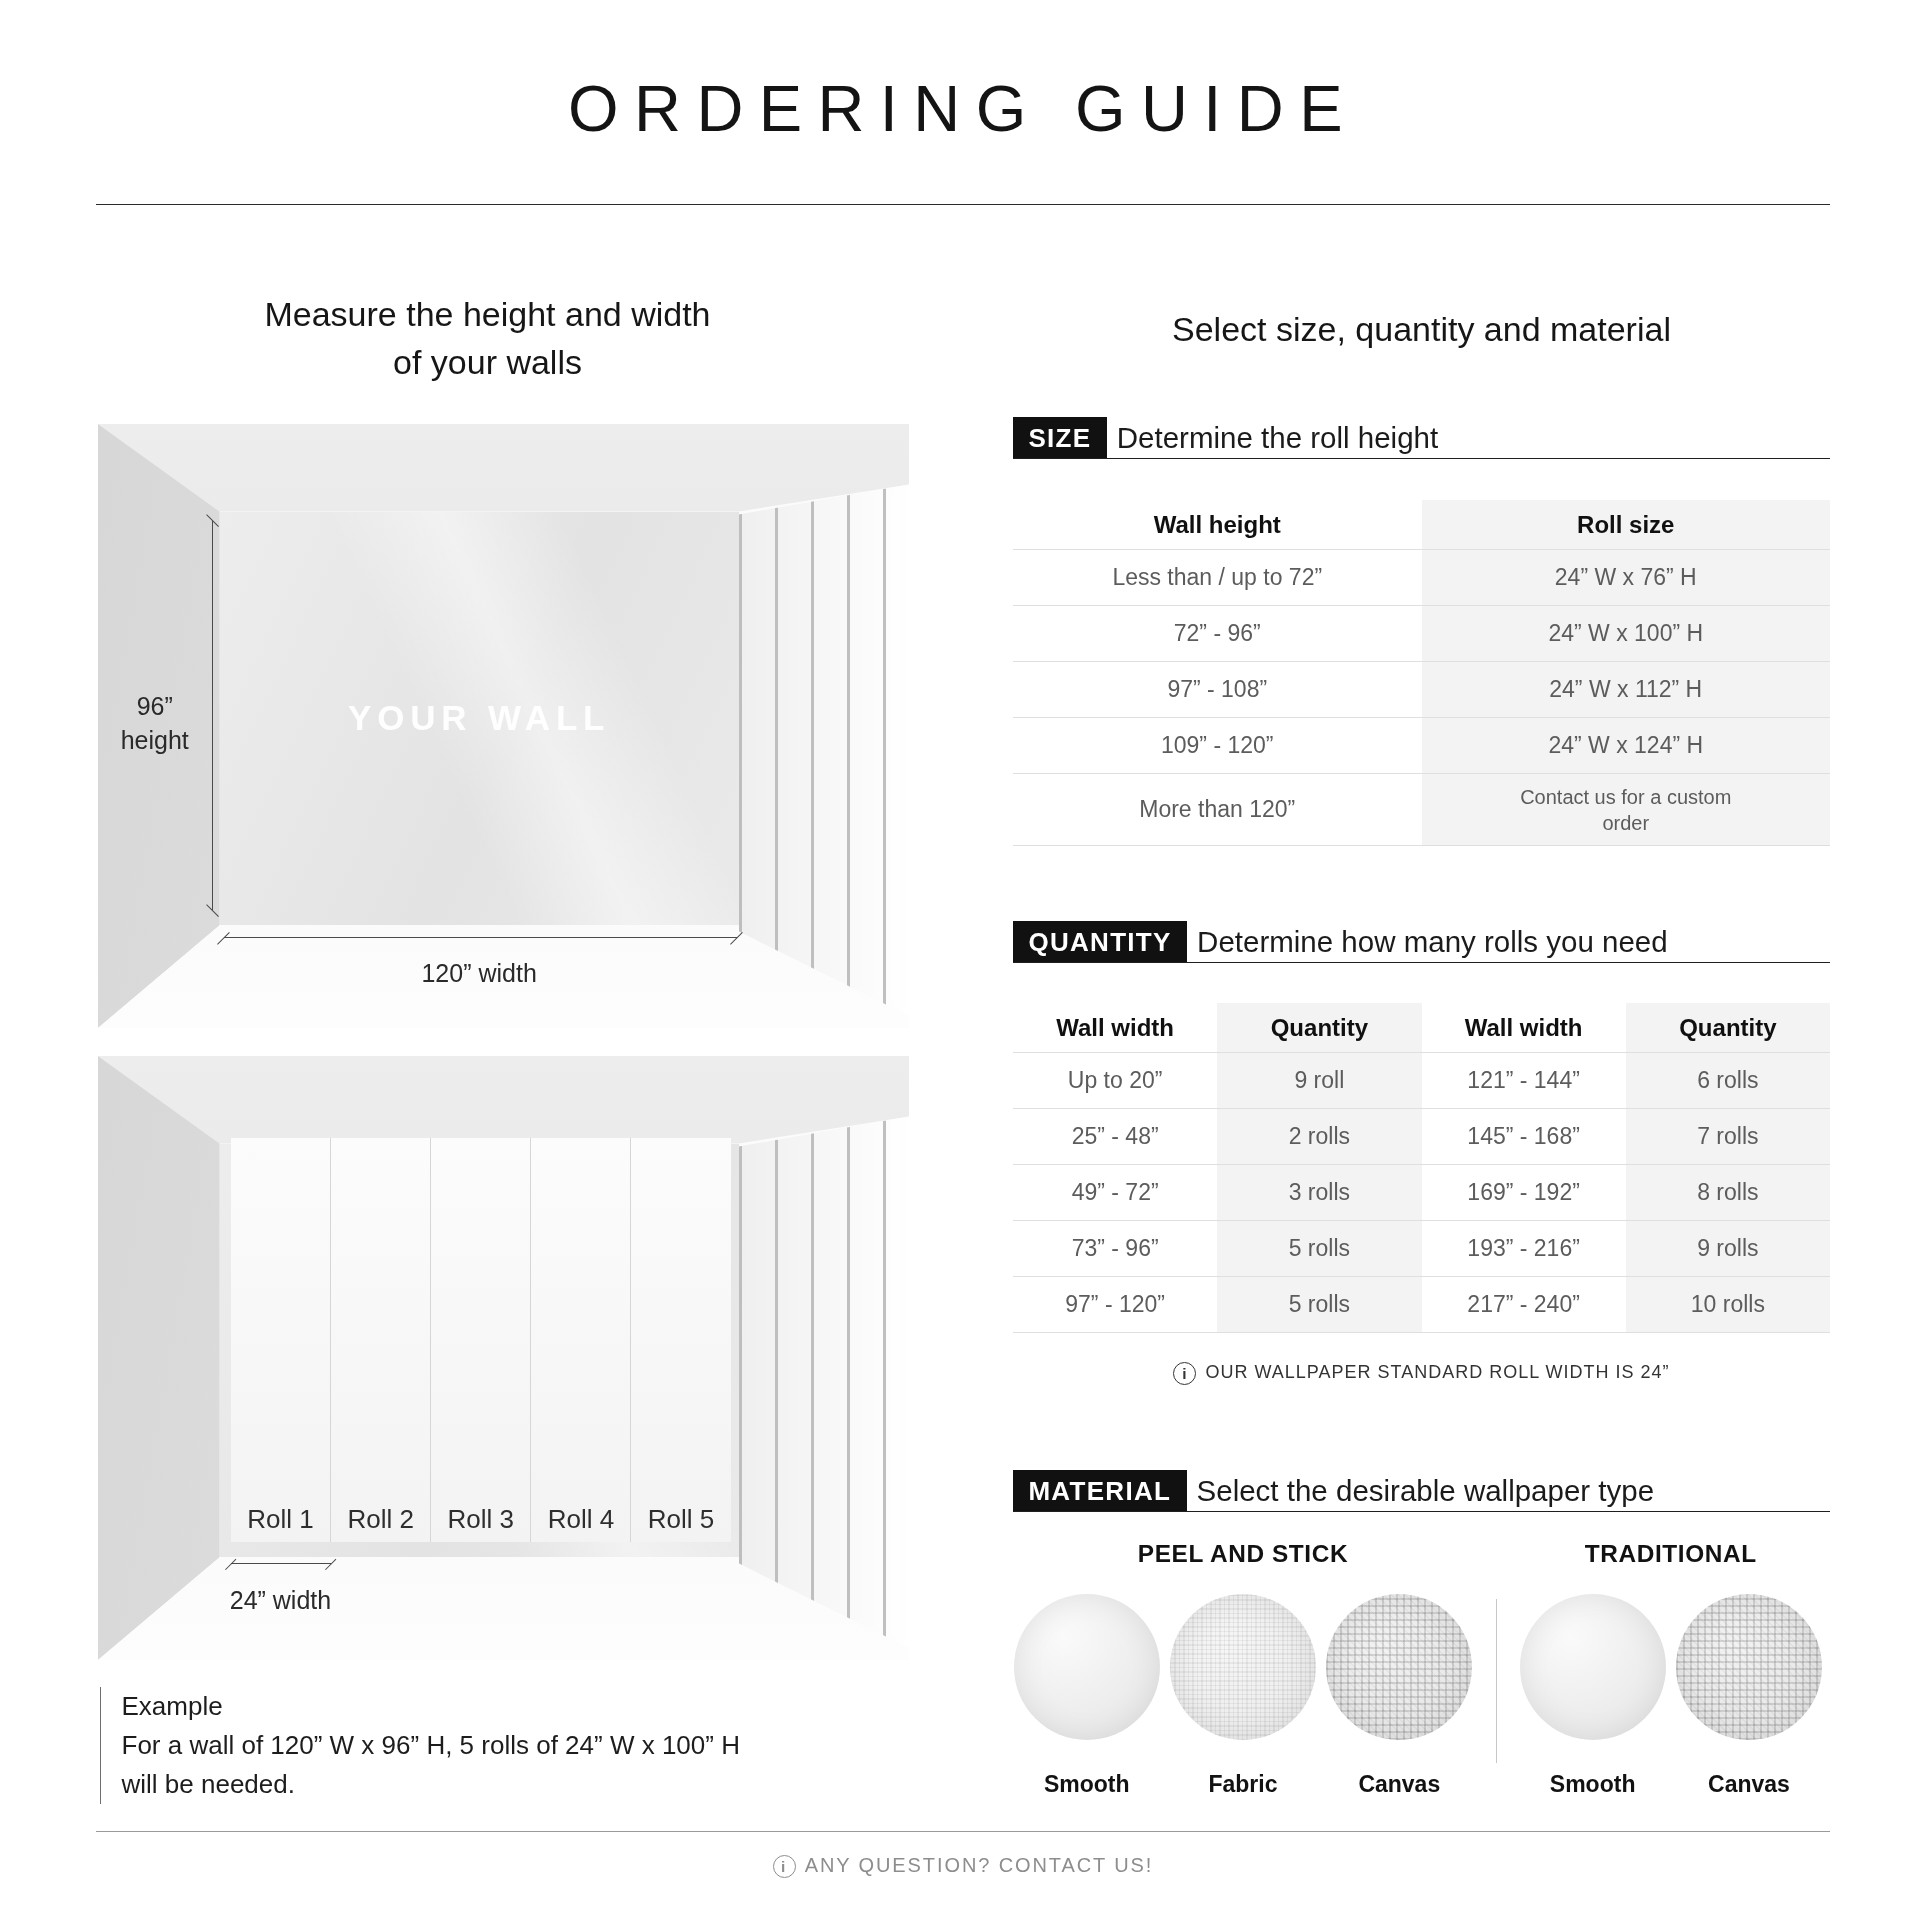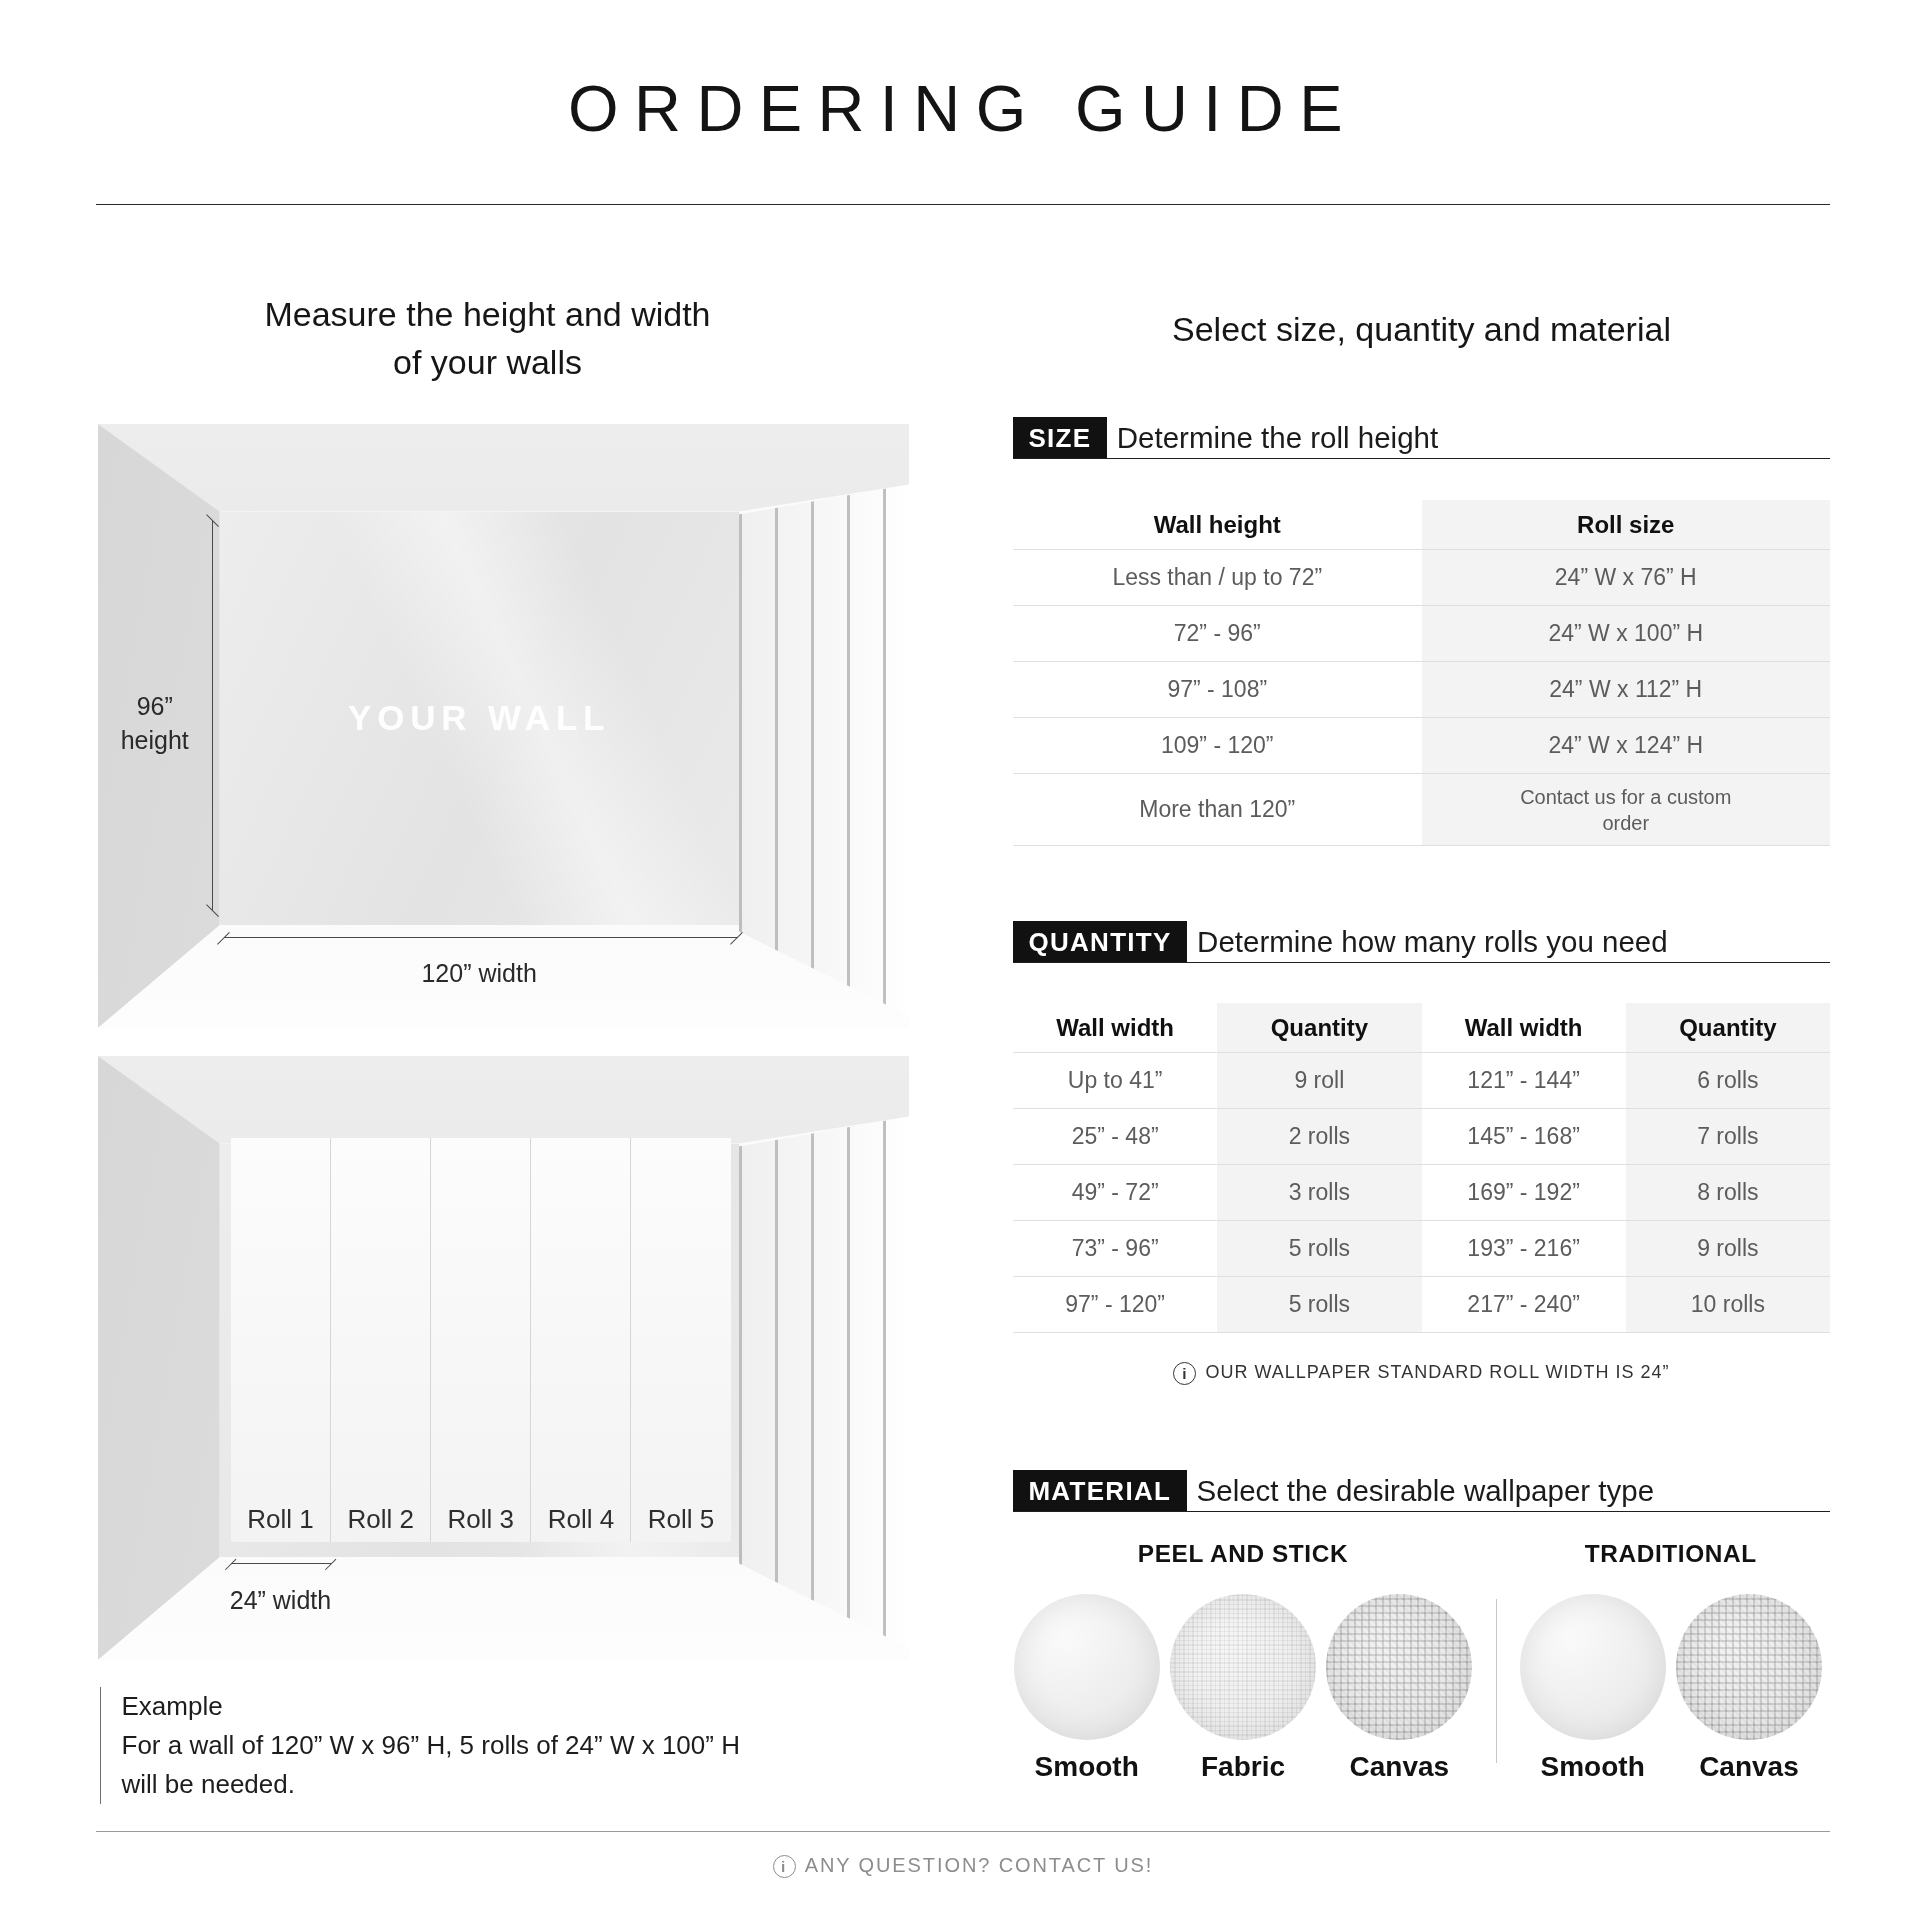--- a/index.html
+++ b/index.html
@@ -107,21 +107,21 @@
   .tex-smooth { background:radial-gradient(circle at 35% 30%, #fafafa, #ebebeb 65%, #e1e1e1 100%); }
   .tex-fabric { background:
       repeating-linear-gradient(0deg, rgba(0,0,0,0.055) 0 1.3px, transparent 1.3px 4.5px),
       repeating-linear-gradient(90deg, rgba(0,0,0,0.055) 0 1.3px, transparent 1.3px 4.5px),
       radial-gradient(circle at 40% 35%, #f6f6f6, #e9e9e9); }
   .tex-canvas { background:
       repeating-linear-gradient(0deg, rgba(0,0,0,0.12) 0 1.9px, transparent 1.9px 7px),
       repeating-linear-gradient(90deg, rgba(0,0,0,0.12) 0 1.9px, transparent 1.9px 7px),
       repeating-linear-gradient(45deg, rgba(0,0,0,0.04) 0 1.3px, transparent 1.3px 5.1px),
       radial-gradient(circle at 40% 35%, #f2f2f2, #e2e2e2); }
-  .swatch-name { margin-top:11px; font-size:28px; font-weight:700; color:#121212; }
+  .swatch-name { margin-top:31px; font-size:23px; font-weight:700; color:#121212; }
   .mat-divider { width:1.3px; background:#c7c7c7; height:164px; margin:59px 22px 0 23px; }
 
   
   .footer { position:absolute; left:96px; right:96px; top:1854px; text-align:center;
             font-size:20px; letter-spacing:1.9px; color:#8d8d8d; }
 </style>
 </head>
 <body>
 
 <div class="page">
@@ -217,21 +217,21 @@
   <div class="section-head quantity-head">
     <span class="badge">QUANTITY</span>
     <span class="section-sub">Determine how many rolls you need</span>
   </div>
   <div class="qty-table">
     <div class="cell th">Wall width</div>
     <div class="cell th shade">Quantity</div>
     <div class="cell th">Wall width</div>
     <div class="cell th shade">Quantity</div>
 
-    <div class="cell">Up to 41”</div>
+    <div class="cell">Up to 20”</div>
     <div class="cell shade">9 roll</div>
     <div class="cell">121” - 144”</div>
     <div class="cell shade">6 rolls</div>
 
     <div class="cell">25” - 48”</div>
     <div class="cell shade">2 rolls</div>
     <div class="cell">145” - 168”</div>
     <div class="cell shade">7 rolls</div>
 
     <div class="cell">49” - 72”</div>

